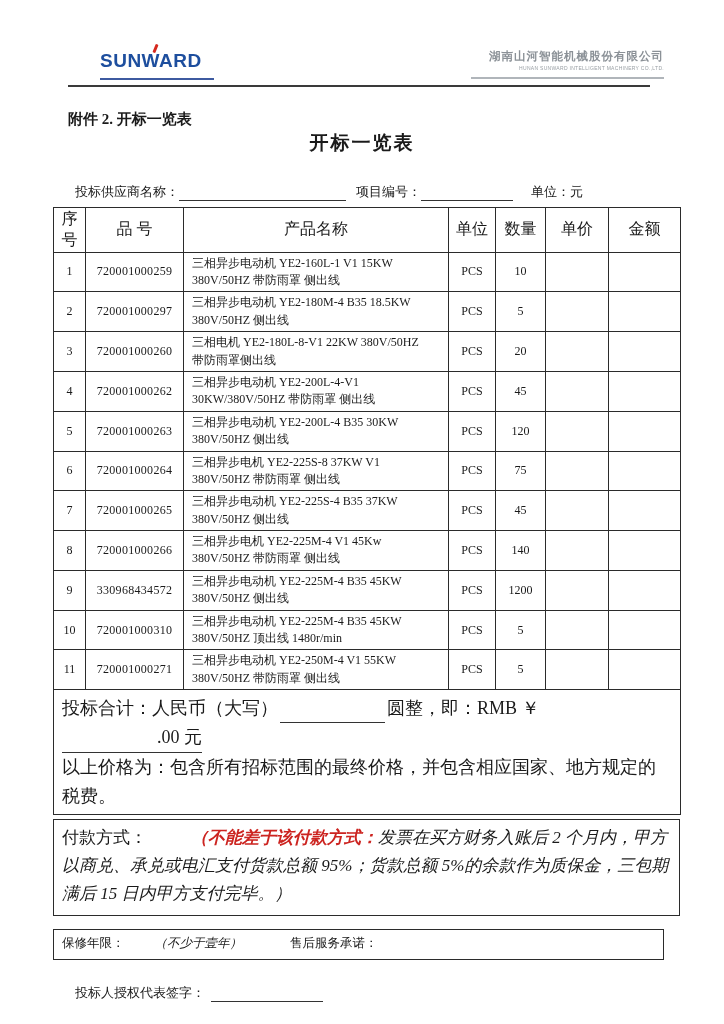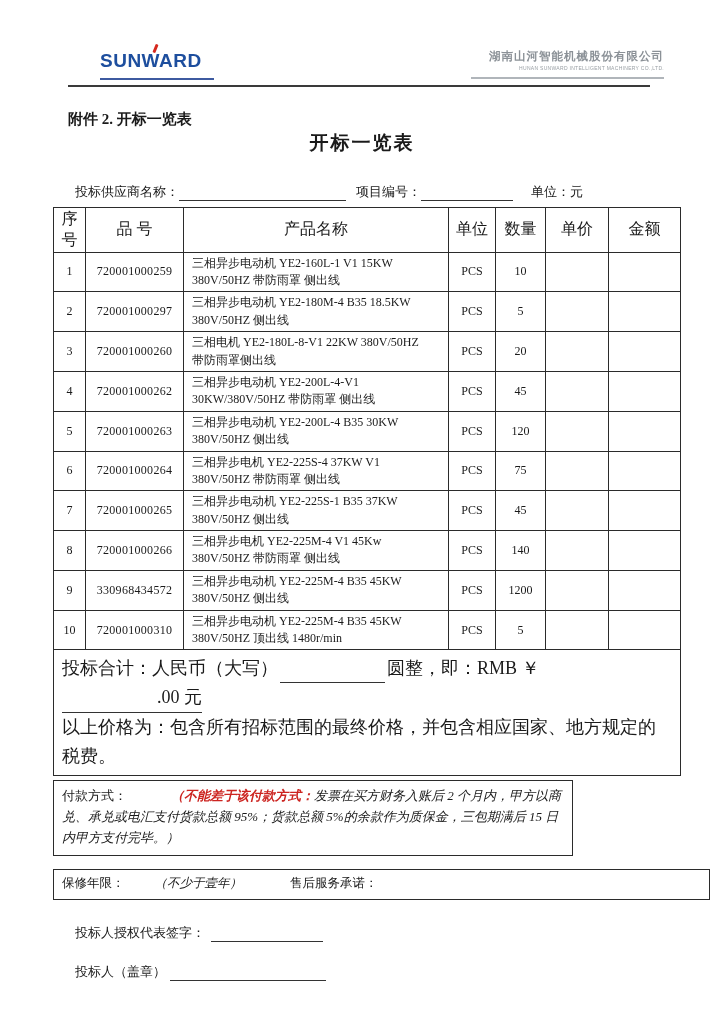--- a/index.html
+++ b/index.html
@@ -57,28 +57,28 @@
   th.col0 { word-break: break-all; }
   td { font-size: 12px; text-align: center; height: 36px; padding: 1px 2px; }
   td.name-cell { text-align: left; padding: 2px 4px 2px 8px; white-space: pre-line; line-height: 1.45; }
   td.code-cell { letter-spacing: 0.3px; }
   tr.summary-row td { text-align: left; height: 46px; padding: 4px 8px; font-size: 18px; line-height: 1.6; }
   .blank-amount-cn { width: 105px; margin: 0 2px; }
   .uline-group { border-bottom: 1.5px solid #333; display: inline-block; }
   .uline-space { display: inline-block; width: 95px; }
   
   .pay-box {
-    width: 520px; margin: 4px 0 0 53px; border: 1px solid #2b2b2b;
-    padding: 4px 8px 6px 8px; font-size: 13px; line-height: 1.65;
+    width: 627px; margin: 4px 0 0 53px; border: 1px solid #2b2b2b;
+    padding: 4px 8px 6px 8px; font-size: 17px; line-height: 1.65;
   }
   .pay-label { margin-right: 44px; }
   .pay-red { color: #cc2420; font-style: italic; font-weight: bold; }
   .pay-terms { font-style: italic; }
   .warranty-box {
-    width: 657px; margin: 13px 0 0 53px; border: 1px solid #2b2b2b;
+    width: 611px; margin: 13px 0 0 53px; border: 1px solid #2b2b2b;
     padding: 5px 8px 7px 8px; font-size: 12.5px;
   }
   .warranty-note { font-style: italic; margin-left: 30px; }
   .service-label { margin-left: 48px; }
   
   .sign-line { margin-left: 75px; font-size: 13px; }
   .sign-line.first { margin-top: 24px; }
   .sign-line.second { margin-top: 21px; }
   .blank-sign-rep { width: 112px; margin-left: 6px; }
   .blank-sign-bidder { width: 156px; margin-left: 4px; }
@@ -177,31 +177,31 @@
       <td class="name-cell">三相异步电动机 YE2-200L-4 B35 30KW
 380V/50HZ 侧出线</td>
       <td>PCS</td>
       <td>120</td>
       <td></td>
       <td></td>
     </tr>
         <tr>
       <td>6</td>
       <td class="code-cell">720001000264</td>
-      <td class="name-cell">三相异步电机 YE2-225S-4 37KW V1
+      <td class="name-cell">三相异步电机 YE2-225S-8 37KW V1
 380V/50HZ 带防雨罩 侧出线</td>
       <td>PCS</td>
       <td>75</td>
       <td></td>
       <td></td>
     </tr>
         <tr>
       <td>7</td>
       <td class="code-cell">720001000265</td>
-      <td class="name-cell">三相异步电动机 YE2-225S-1 B35 37KW
+      <td class="name-cell">三相异步电动机 YE2-225S-4 B35 37KW
 380V/50HZ 侧出线</td>
       <td>PCS</td>
       <td>45</td>
       <td></td>
       <td></td>
     </tr>
         <tr>
       <td>8</td>
       <td class="code-cell">720001000266</td>
       <td class="name-cell">三相异步电机 YE2-225M-4 V1 45Kw
@@ -219,20 +219,30 @@
       <td>PCS</td>
       <td>1200</td>
       <td></td>
       <td></td>
     </tr>
         <tr>
       <td>10</td>
       <td class="code-cell">720001000310</td>
       <td class="name-cell">三相异步电动机 YE2-225M-4 B35 45KW
 380V/50HZ 顶出线 1480r/min</td>
+      <td>PCS</td>
+      <td>5</td>
+      <td></td>
+      <td></td>
+    </tr>
+        <tr>
+      <td>11</td>
+      <td class="code-cell">720001000271</td>
+      <td class="name-cell">三相异步电动机 YE2-250M-4 V1 55KW
+380V/50HZ 带防雨罩 侧出线</td>
       <td>PCS</td>
       <td>5</td>
       <td></td>
       <td></td>
     </tr>
       </tbody>
     <tbody>
       <tr class="summary-row">
         <td colspan="7">
           <div><span>投标合计：人民币（大写）</span><span class="blank blank-amount-cn"></span><span>圆整，即：RMB ￥</span><span class="uline-group"><span class="uline-space"></span><span>.00 元</span></span></div>

